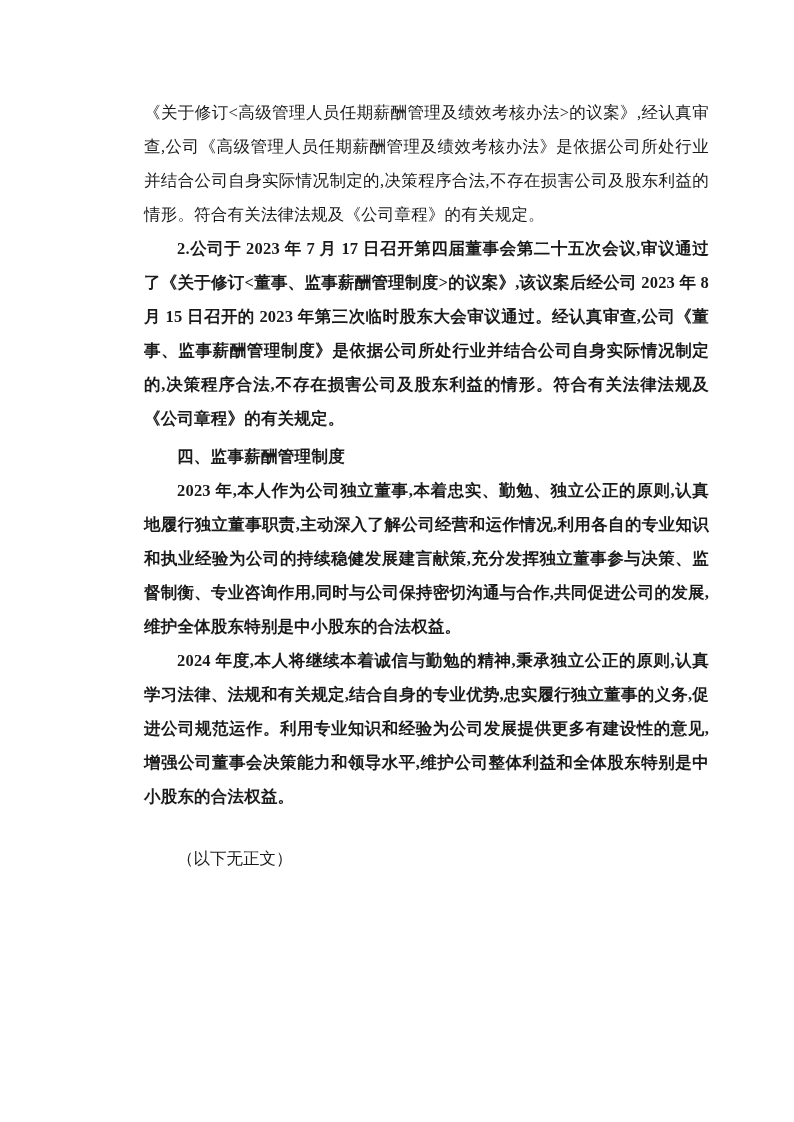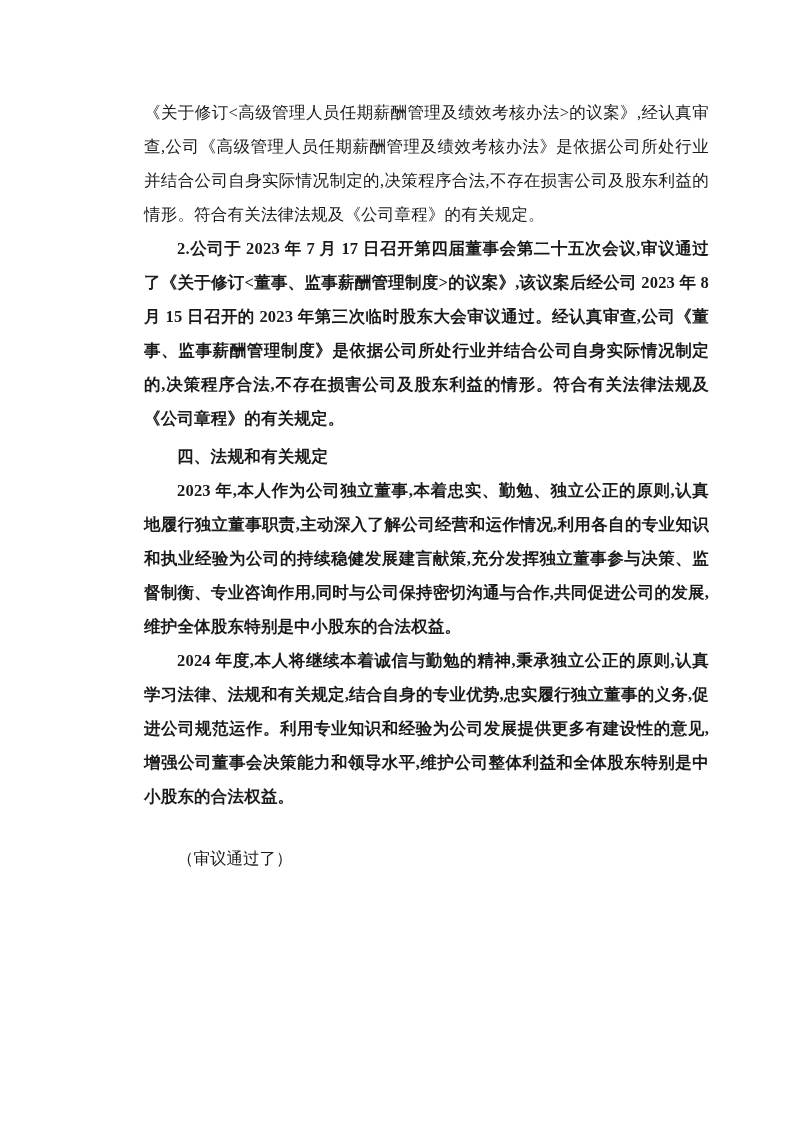--- a/index.html
+++ b/index.html
@@ -63,25 +63,25 @@
 
 <div class="page">
   <div class="content">
 
     <p class="para">《关于修订&lt;高级管理人员任期薪酬管理及绩效考核办法&gt;的议案》,经认真审查,公司《高级管理人员任期薪酬管理及绩效考核办法》是依据公司所处行业并结合公司自身实际情况制定的,决策程序合法,不存在损害公司及股东利益的情形。符合有关法律法规及《公司章程》的有关规定。</p>
 
     <p class="para indent2">2.公司于 2023 年 7 月 17 日召开第四届董事会第二十五次会议,审议通过了《关于修订&lt;董事、监事薪酬管理制度&gt;的议案》,该议案后经公司 2023 年 8 月 15 日召开的 2023 年第三次临时股东大会审议通过。经认真审查,公司《董事、监事薪酬管理制度》是依据公司所处行业并结合公司自身实际情况制定的,决策程序合法,不存在损害公司及股东利益的情形。符合有关法律法规及《公司章程》的有关规定。</p>
 
     <div class="gap-sm"></div>
 
-    <h2 class="heading">四、法规和有关规定</h2>
+    <h2 class="heading">四、监事薪酬管理制度</h2>
 
     <p class="para indent2">2023 年,本人作为公司独立董事,本着忠实、勤勉、独立公正的原则,认真地履行独立董事职责,主动深入了解公司经营和运作情况,利用各自的专业知识和执业经验为公司的持续稳健发展建言献策,充分发挥独立董事参与决策、监督制衡、专业咨询作用,同时与公司保持密切沟通与合作,共同促进公司的发展,维护全体股东特别是中小股东的合法权益。</p>
 
     <p class="para indent2">2024 年度,本人将继续本着诚信与勤勉的精神,秉承独立公正的原则,认真学习法律、法规和有关规定,结合自身的专业优势,忠实履行独立董事的义务,促进公司规范运作。利用专业知识和经验为公司发展提供更多有建设性的意见,增强公司董事会决策能力和领导水平,维护公司整体利益和全体股东特别是中小股东的合法权益。</p>
 
 
     <div class="gap-lg"></div>
 
-    <p class="footer-note">（审议通过了）</p>
+    <p class="footer-note">（以下无正文）</p>
 
   </div>
 </div>
 
 </body></html>

